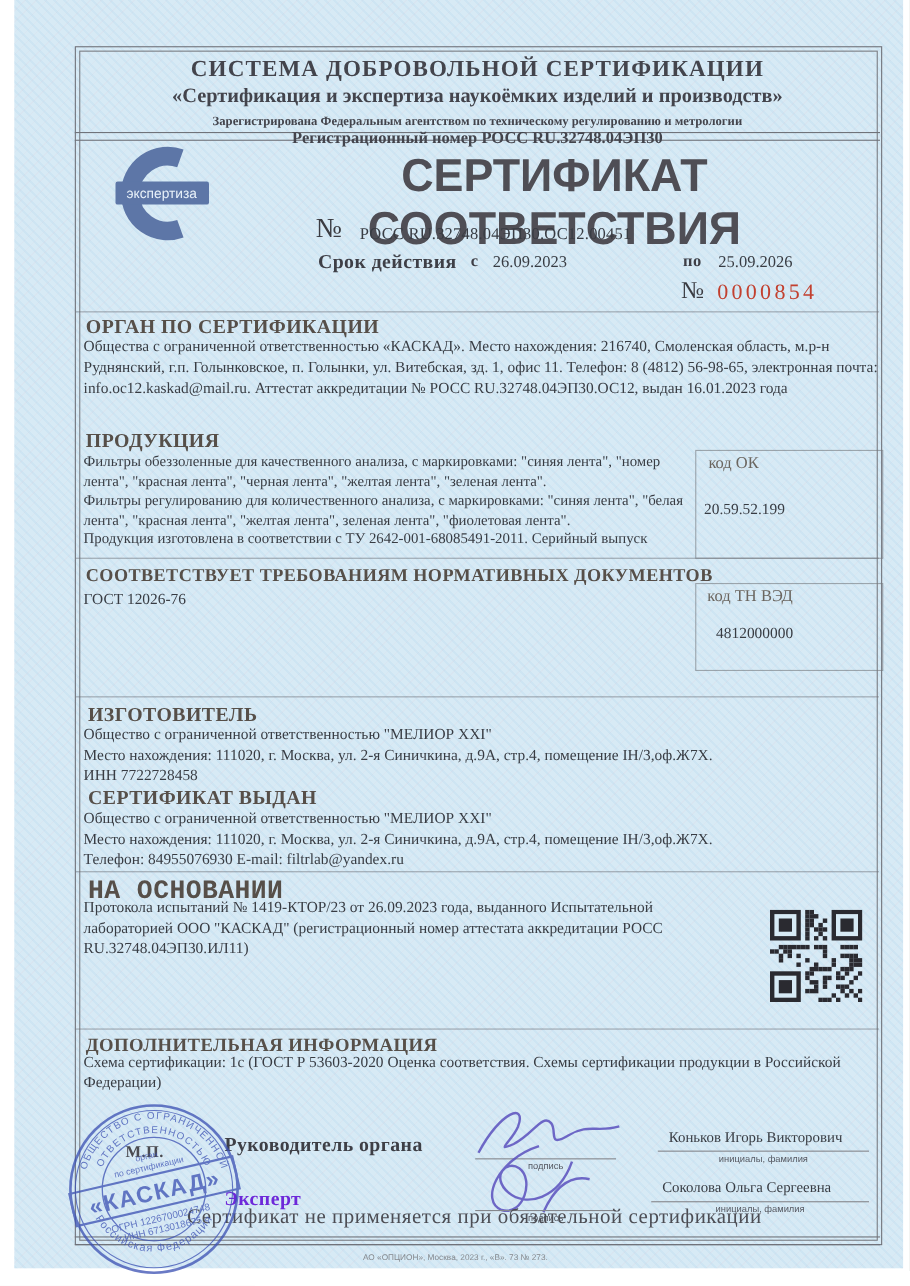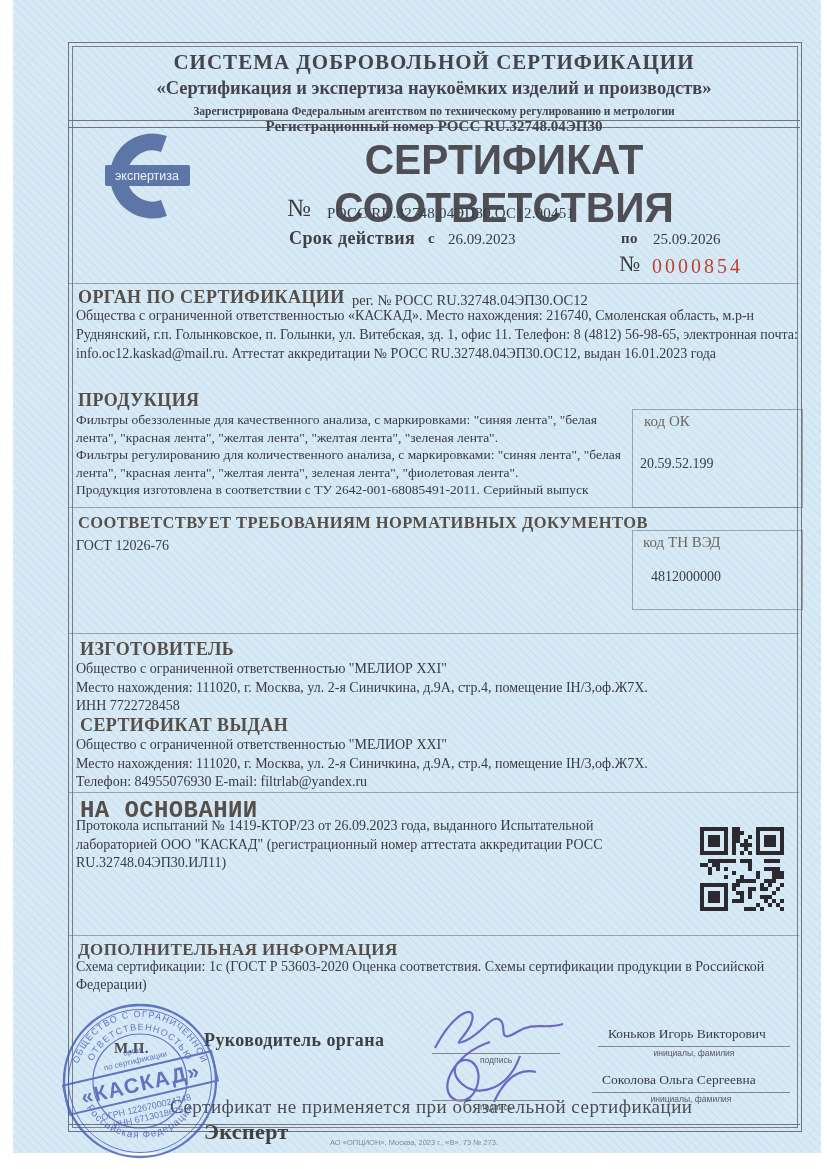--- a/index.html
+++ b/index.html
@@ -64,26 +64,25 @@
   <div class="abs serifh" style="left:428px;top:230px;font-size:15px;color:#3e3f47;">с</div>
   <div class="abs t" style="left:448px;top:231px;font-size:15px;">26.09.2023</div>
   <div class="abs serifh" style="left:621px;top:230px;font-size:15px;color:#3e3f47;">по</div>
   <div class="abs t" style="left:653px;top:231px;font-size:15px;">25.09.2026</div>
 
   <div class="abs" style="left:619px;top:251px;font-family:'Liberation Serif',serif;font-size:22px;color:#3b3c42;">№</div>
   <div class="abs" style="left:652px;top:255px;font-family:'Liberation Serif',serif;font-size:20px;
        letter-spacing:3px;color:#c2402f;">0000854</div>
 
   <div class="abs serifh" style="left:78px;top:287px;font-size:18px;">ОРГАН ПО СЕРТИФИКАЦИИ</div>
-  <div class="abs t" style="left:352px;top:292px;font-size:14.5px;">рег. № РОСС RU.32748.04ЭП30.ОС12</div>
   <div class="abs t" style="left:76px;top:306px;width:730px;font-size:14px;line-height:19px;">Общества с ограниченной ответственностью «КАСКАД». Место нахождения: 216740, Смоленская область, м.р-н Руднянский, г.п. Голынковское, п. Голынки, ул. Витебская, зд. 1, офис 11. Телефон: 8 (4812) 56-98-65, электронная почта: info.oc12.kaskad@mail.ru. Аттестат аккредитации № РОСС RU.32748.04ЭП30.ОС12, выдан 16.01.2023 года</div>
 
   <div class="abs serifh" style="left:78px;top:390px;font-size:18px;">ПРОДУКЦИЯ</div>
   <div class="abs t" style="left:76px;top:411px;width:552px;font-size:13.5px;line-height:17.5px;">
-    <div>Фильтры обеззоленные для качественного анализа, с маркировками: "синяя лента", "белая лента", "красная лента", "желтая лента", "желтая лента", "зеленая лента".</div>
+    <div>Фильтры обеззоленные для качественного анализа, с маркировками: "синяя лента", "номер лента", "красная лента", "черная лента", "желтая лента", "зеленая лента".</div>
     <div>Фильтры регулированию для количественного анализа, с маркировками: "синяя лента", "белая лента", "красная лента",  "желтая лента", зеленая лента", "фиолетовая лента".</div>
     <div>Продукция изготовлена в соответствии с ТУ 2642-001-68085491-2011. Серийный выпуск</div>
   </div>
   <div class="codebox" style="left:632px;top:409px;width:169px;height:97px;"></div>
   <div class="abs" style="left:644px;top:413px;font-family:'Liberation Serif',serif;font-size:15px;color:#6b6660;">код ОК</div>
   <div class="abs t" style="left:640px;top:456px;font-size:14px;">20.59.52.199</div>
 
   <div class="abs serifh" style="left:78px;top:513px;font-size:16.5px;">СООТВЕТСТВУЕТ ТРЕБОВАНИЯМ НОРМАТИВНЫХ ДОКУМЕНТОВ</div>
   <div class="abs t" style="left:76px;top:538px;font-size:14px;">ГОСТ 12026-76</div>
   <div class="codebox" style="left:632px;top:530px;width:169px;height:78px;"></div>
@@ -226,21 +225,21 @@
   <div class="abs serifh" style="left:204px;top:1030px;font-size:18px;color:#3e3f46;">Руководитель органа</div>
   <svg class="abs" style="left:425px;top:1000px;" width="150" height="56" viewBox="0 0 150 56">
     <path d="M10,48 C30,10 54,2 46,24 C40,38 24,48 42,40 C60,31 68,12 76,21 C82,28 72,44 92,32 C110,21 118,30 138,24" fill="none" stroke="#5a50bd" stroke-width="2.2" opacity=".85"></path>
   </svg>
   <div class="sigline" style="left:432px;top:1053px;width:128px;"></div>
   <div class="abs cap" style="left:432px;top:1055px;width:128px;">подпись</div>
   <div class="abs t" style="left:608px;top:1026px;font-size:13.5px;">Коньков Игорь Викторович</div>
   <div class="sigline" style="left:598px;top:1046px;width:192px;"></div>
   <div class="abs cap" style="left:598px;top:1048px;width:192px;">инициалы, фамилия</div>
 
-  <div class="abs serifh" style="left:204px;top:1079px;font-size:22px;color:#404040;margin-top:40px;">Эксперт</div>
+  <div class="abs serifh" style="left:204px;top:1079px;font-size:18px;color:#6d28d9;">Эксперт</div>
   <svg class="abs" style="left:428px;top:1038px;" width="120" height="74" viewBox="0 0 120 74">
     <path d="M62,4 C24,16 8,54 28,62 C48,68 58,34 44,24 C32,16 18,32 34,46 C50,60 80,52 92,18 M66,64 C76,42 90,30 108,34" fill="none" stroke="#5a50bd" stroke-width="2.2" opacity=".85"></path>
   </svg>
   <div class="sigline" style="left:432px;top:1100px;width:128px;"></div>
   <div class="abs cap" style="left:432px;top:1102px;width:128px;">подпись</div>
   <div class="abs t" style="left:602px;top:1072px;font-size:13.5px;">Соколова Ольга Сергеевна</div>
   <div class="sigline" style="left:592px;top:1092px;width:198px;"></div>
   <div class="abs cap" style="left:592px;top:1094px;width:198px;">инициалы, фамилия</div>
 
   <div class="abs serifh" style="left:114px;top:1040px;font-size:15px;color:#4a4a50;">М.П.</div>

